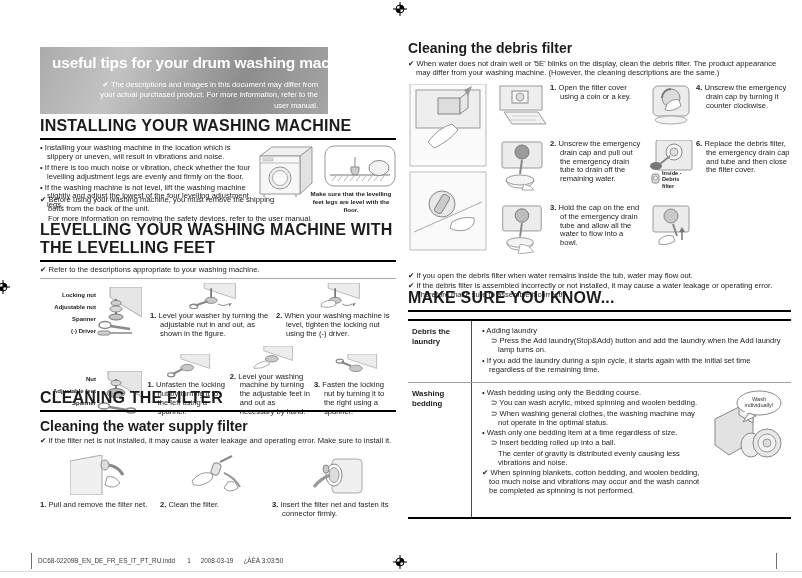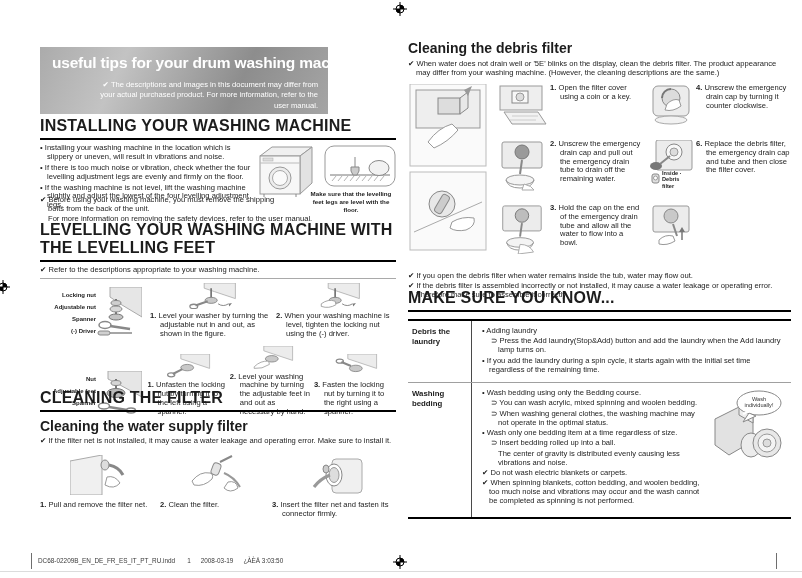--- a/index.html
+++ b/index.html
@@ -386,21 +386,20 @@
       </div>
       <div class="trow" style="min-height:134px">
         <div class="th">Washing bedding</div>
         <div class="td" style="padding-right:90px">
           <div class="t l0">• Wash bedding using only the Bedding course.</div>
           <div class="t l1">⊃ You can wash acrylic, mixed spinning and woolen bedding.</div>
           <div class="t l1">⊃ When washing general clothes, the washing machine may not operate in the optimal status.</div>
           <div class="t l0">• Wash only one bedding item at a time regardless of size.</div>
           <div class="t l1">⊃ Insert bedding rolled up into a ball.</div>
           <div class="t l1c">The center of gravity is distributed evenly causing less vibrations and noise.</div>
-          <div class="t l0">✔ Do not wash electric blankets or carpets.</div>
           <div class="t l0">✔ When spinning blankets, cotton bedding, and woolen bedding, too much noise and vibrations may occur and the wash cannot be completed as spinning is not performed.</div>
           <div class="abs" style="right:2px;top:6px;width:80px;height:74px">
             <svg width="80" height="74" viewBox="0 0 80 74">
               <path d="M6 30 L30 18 L44 26 L44 52 L20 66 L6 56 Z" fill="#e2e2e2" stroke="#888"></path>
               <path d="M30 18 L44 26 L44 34 L30 26 Z" fill="#eee" stroke="#888"></path>
               <ellipse cx="42" cy="56" rx="10" ry="12" fill="#ececec" stroke="#888"></ellipse>
               <circle cx="58" cy="54" r="14" fill="#e8e8e8" stroke="#888"></circle>
               <circle cx="58" cy="54" r="9" fill="#f4f4f4" stroke="#999"></circle>
               <circle cx="58" cy="54" r="4" fill="#ddd" stroke="#999"></circle>
               <ellipse cx="50" cy="14" rx="22" ry="12" fill="#fff" stroke="#888"></ellipse>

